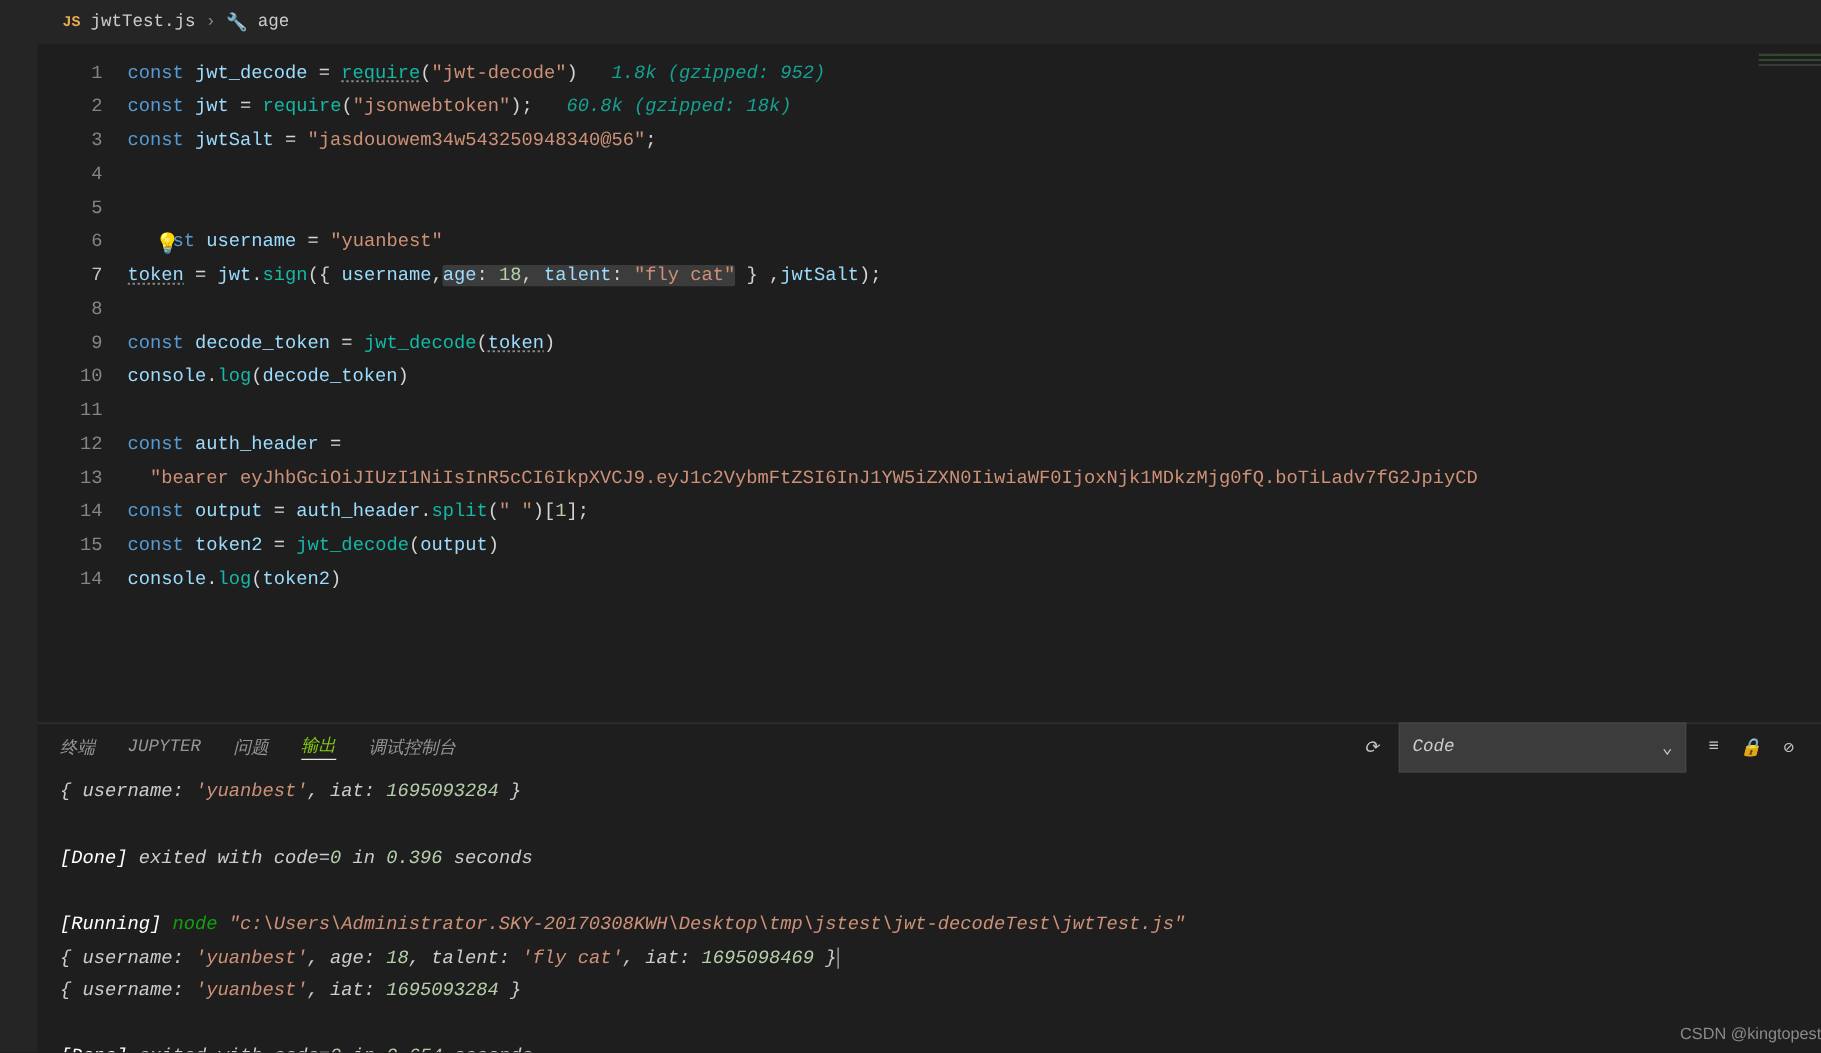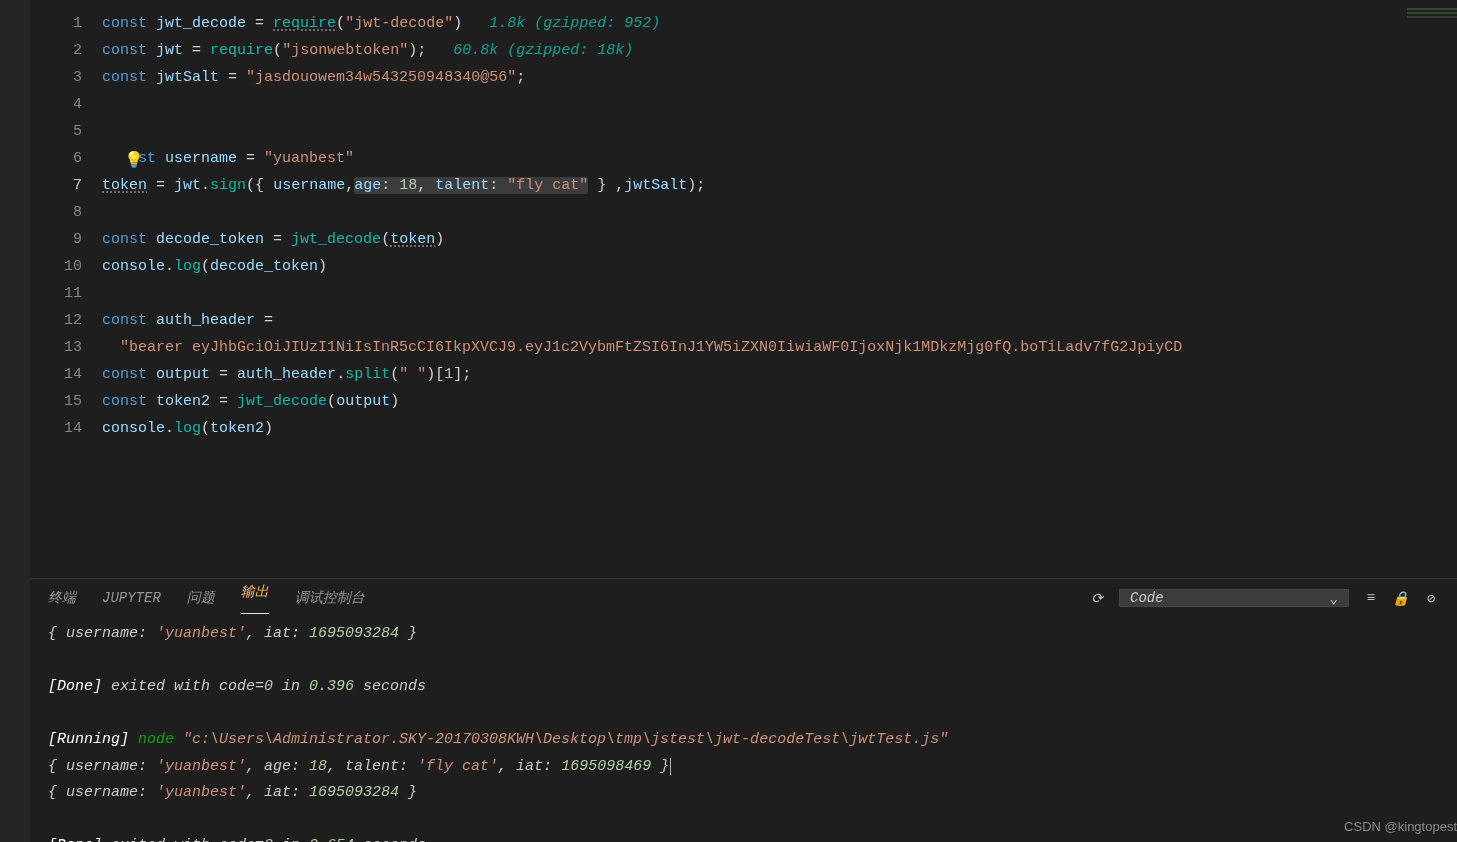--- a/index.html
+++ b/index.html
@@ -61,24 +61,24 @@
 .dec { text-decoration: underline dotted #888; text-underline-offset: 3px; }
 
 .panel {
   height: 264px; background:#1e1e1e; border-top:1px solid #333;
   display:flex; flex-direction:column;font-style:italic;
 }
 .panel-tabs {
   height: 38px; display:flex; align-items:center; padding: 0 18px;
   gap: 26px; font-size:14px; color:#969696;
 }
-.panel-tabs .active { color:#fdba74; border-bottom:1px solid #e7e7e7; padding-bottom:12px; }
+.panel-tabs .active { color:#84cc16; border-bottom:1px solid #e7e7e7; padding-bottom:1px; }
 .panel-right { margin-left:auto; display:flex; align-items:center; gap:14px; color:#c5c5c5; }
 .panel-right .select {
-  background:#3c3c3c; border:1px solid #454545; height:18px; width:230px;
+  background:#3c3c3c; border:1px solid #454545; height:40px; width:230px;
   display:flex; align-items:center; justify-content:space-between;
   padding:0 10px; font-size:14px; color:#cccccc;
 }
 .panel-right .ico { width:16px; height:16px; display:inline-flex; align-items:center; justify-content:center; }
 .panel-body {
   flex:1; padding: 4px 18px; font-size:15px; line-height:26.5px;
   white-space: pre; overflow:hidden; color:#cccccc;
 }
 .out-blue { color:#ffffff;margin-top:22px; }
 .out-green { color:#13a10e; }
@@ -90,20 +90,27 @@
 }
 .cursor { border-left:1px solid #aeafad; margin-left:1px; }
 </style>
 </head>
 <body>
 
 <div class="activity-bar"></div>
 
 <div class="main">
 
+  <div class="tab-bar">
+    <span class="tab-js">JS</span>
+    <span>jwtTest.js</span>
+    <span class="chev">›</span>
+    <span class="wrench">🔧</span>
+    <span>age</span>
+  </div>
 
   <div class="editor">
     <div class="minimap"></div>
     <span class="bulb">💡</span>
     <div class="gutter">
       <div>1</div>
       <div>2</div>
       <div>3</div>
       <div>4</div>
       <div>5</div>

